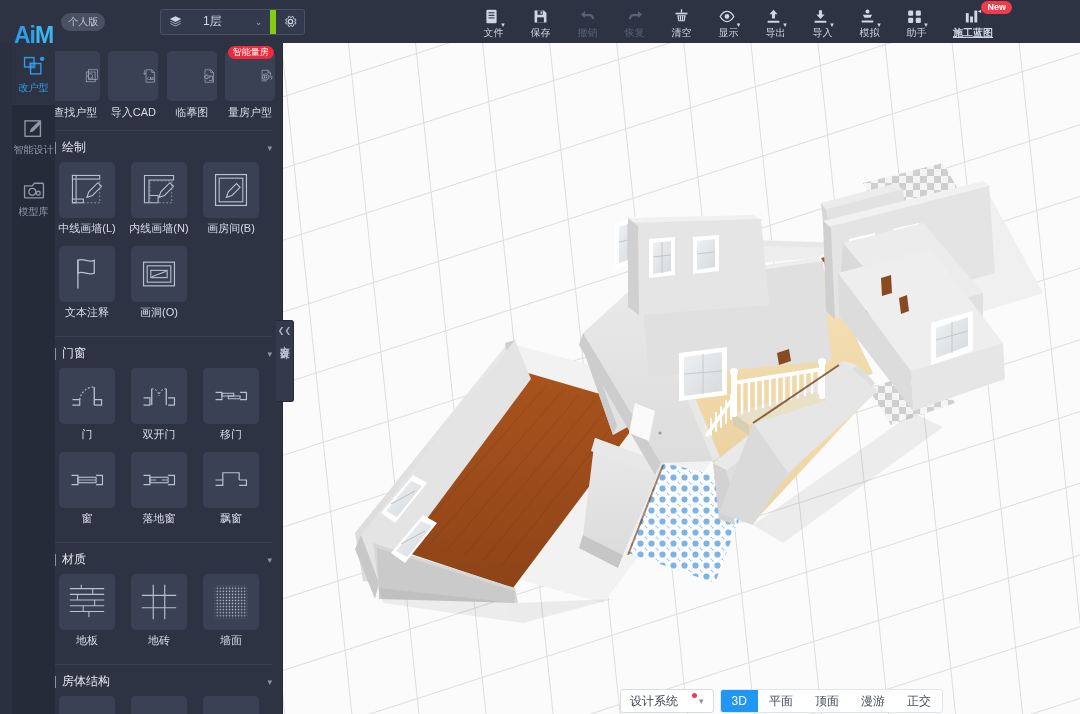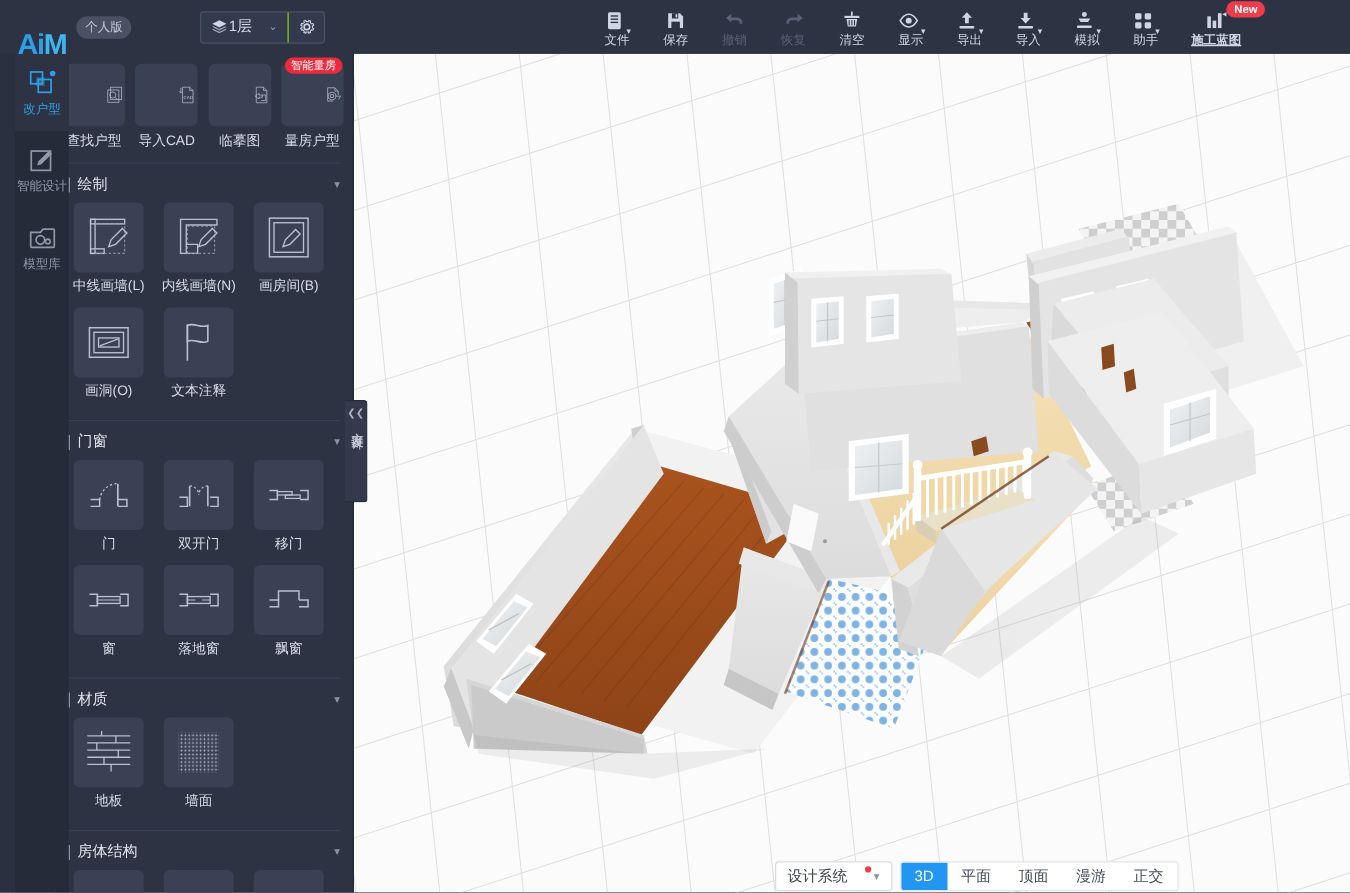--- a/index.html
+++ b/index.html
@@ -25,23 +25,23 @@
   .edition-badge {
     margin-left: 8px; background: #4a5163; color: #c4cad8;
     font-size: 10px; border-radius: 9px; padding: 2px 7px; white-space: nowrap;
   }
   .layer-box {
     display: flex; align-items: center; height: 26px;
     border: 1px solid #4b5264; border-radius: 3px; margin-left: 10px;
     background: #333a4d;
   }
   .layer-sel {
-    display: flex; align-items: center; gap: 1px;
+    display: flex; align-items: center; gap: 21px;
     padding: 0 8px; height: 100%; color: #d3d8e4; font-size: 12px;
-    border-right: 1px solid #84cc16; cursor: pointer;
+    border-right: 6px solid #84cc16; cursor: pointer;
   }
   .layer-sel .caret { font-size: 9px; color: #9aa2b4; margin-left: 12px; }
   .gear-btn {
     width: 28px; height: 100%; display: flex; align-items: center; justify-content: center;
     cursor: pointer;
   }
   .tool-group {
     position: absolute; left: 470px; top: 0; height: 43px;
     display: flex; align-items: center; gap: 0;
   }
@@ -460,36 +460,36 @@
             <rect x="5" y="5" width="34" height="34" fill="none" stroke="#b9c0cf" stroke-width="1.3"></rect>
             <rect x="9" y="9" width="26" height="26" fill="none" stroke="#b9c0cf" stroke-width="1.2"></rect>
             <path d="M17 30l2-6 9-9 4 4-9 9z" fill="none" stroke="#b9c0cf" stroke-width="1.2"></path>
           </svg>
         </div>
         <span class="g-label">画房间(B)</span>
       </div>
       <div class="g-item">
         <div class="gtile">
           <svg width="40" height="40" viewBox="0 0 44 44">
+            <path d="M12 6v32" fill="none" stroke="#b9c0cf" stroke-width="1.4"></path>
+            <path d="M12 7c6-3 12 3 18 0v14c-6 3-12-3-18 0z" fill="none" stroke="#b9c0cf" stroke-width="1.4"></path>
+          </svg>
+        </div>
+        <span class="g-label">文本注释</span>
+      </div>
+      <div class="g-item">
+        <div class="gtile">
+          <svg width="40" height="40" viewBox="0 0 44 44">
             <rect x="5" y="9" width="34" height="26" fill="none" stroke="#b9c0cf" stroke-width="1.3"></rect>
             <rect x="9" y="13" width="26" height="18" fill="none" stroke="#b9c0cf" stroke-width="1.2"></rect>
             <rect x="13" y="18" width="18" height="8" fill="none" stroke="#b9c0cf" stroke-width="1.2"></rect>
             <line x1="14" y1="25" x2="30" y2="19" stroke="#b9c0cf" stroke-width="1.2"></line>
           </svg>
         </div>
         <span class="g-label">画洞(O)</span>
-      </div>
-      <div class="g-item">
-        <div class="gtile">
-          <svg width="40" height="40" viewBox="0 0 44 44">
-            <path d="M12 6v32" fill="none" stroke="#b9c0cf" stroke-width="1.4"></path>
-            <path d="M12 7c6-3 12 3 18 0v14c-6 3-12-3-18 0z" fill="none" stroke="#b9c0cf" stroke-width="1.4"></path>
-          </svg>
-        </div>
-        <span class="g-label">文本注释</span>
       </div>
     </div>
 
     <div class="sect-head">
       <span class="sect-bar"></span>
       <span class="sect-title">门窗</span>
       <span class="sect-caret">▾</span>
     </div>
     <div class="grid3">
       <div class="g-item">
@@ -574,20 +574,33 @@
               <line x1="16" y1="4" x2="16" y2="8"></line>
                 <line x1="28" y1="8" x2="28" y2="14"></line>
               <line x1="12" y1="14" x2="12" y2="20"></line>
                 <line x1="30" y1="20" x2="30" y2="26"></line>
               <line x1="18" y1="26" x2="18" y2="32"></line>
                 <line x1="24" y1="32" x2="24" y2="38"></line>
             </g>
           </svg>
         </div>
         <span class="g-label">地板</span>
+      </div>
+      <div class="g-item">
+        <div class="gtile">
+          <svg width="42" height="42" viewBox="0 0 44 44">
+            <g stroke="#b9c0cf" stroke-width="1.2">
+              <line x1="16" y1="4" x2="16" y2="40"></line>
+                <line x1="28" y1="4" x2="28" y2="40"></line>
+              <line x1="4" y1="15" x2="40" y2="15"></line>
+                <line x1="4" y1="28" x2="40" y2="28"></line>
+            </g>
+          </svg>
+        </div>
+        <span class="g-label">地砖</span>
       </div>
       <div class="g-item">
         <div class="gtile">
           <svg width="42" height="42" viewBox="0 0 44 44">
             <defs>
                 <pattern id="dots" width="3.2" height="3.2" patternUnits="userSpaceOnUse">
               <circle cx="1.2" cy="1.2" r="0.75" fill="#b9c0cf"></circle>
                 </pattern>
               </defs>
             <rect x="5" y="5" width="34" height="34" fill="url(#dots)"></rect>

